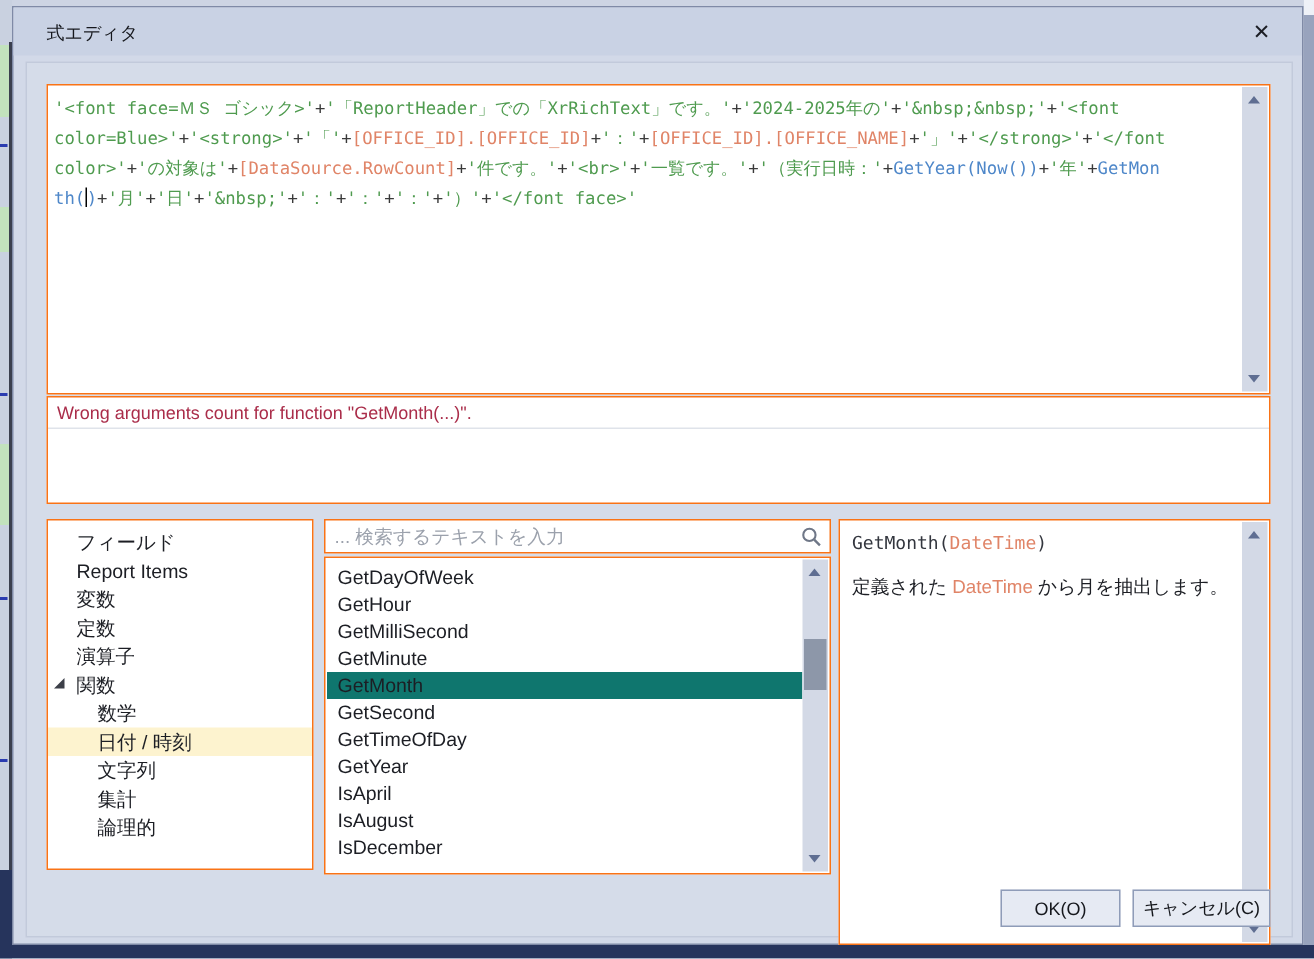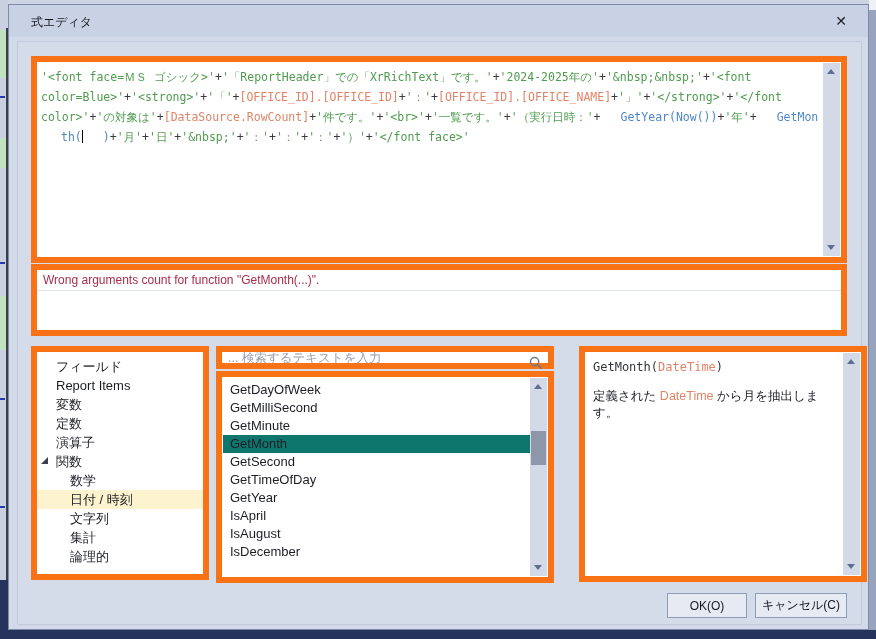--- a/index.html
+++ b/index.html
@@ -20,36 +20,36 @@
   .dialog { position:absolute; left:8px; top:4px; width:861px; height:626px;
             background:#d2d9e8; border:1px solid #7f8aa6; }
   .titlebar { position:absolute; left:0; top:0; right:0; height:32px; background:#c9d2e4; }
   .title { position:absolute; left:22px; top:9px; font-size:12px; color:#15171c; }
   .close { position:absolute; right:18px; top:7px; font-size:14px; color:#1b1d24; cursor:pointer;
            width:18px; height:18px; text-align:center; line-height:18px; }
   .inner { position:absolute; left:8px; top:36px; width:845px; height:584px;
            background:#d5dce9; border:1px solid #c2cadb; }
 
   
-  .panel { position:absolute; background:#fff; border:6px solid #f97316; }
+  .panel { position:absolute; background:#fff; border:1px solid #f97316; }
   .code-panel   { left:22px; top:51px;  width:816px; height:207px; }
   .error-panel  { left:22px; top:259px; width:816px; height:72px; }
   .tree-panel   { left:22px; top:341px; width:178px; height:234px; overflow:hidden; }
   .search-box   { left:207px; top:341px; width:338px; height:23px; }
   .list-panel   { left:207px; top:366px; width:338px; height:212px; overflow:hidden; }
-  .desc-panel   { left:550px; top:341px; width:288px; height:236px;margin-left:20px; }
+  .desc-panel   { left:550px; top:341px; width:288px; height:284px; }
 
   
   .code-lines { position:absolute; left:4px; top:5px; right:22px; bottom:4px; overflow:hidden;
                 font-family:"DejaVu Sans Mono",monospace; font-size:11.5px; line-height:20px; cursor:text; }
   .code-line { white-space:pre; }
   .tok-str   { color:#4f9b4f; }
   .tok-op    { color:#3a3a3a; }
   .tok-field { color:#e08467; }
-  .tok-func  { color:#4e87c9;margin-left:20px; }
+  .tok-func  { color:#4e87c9; }
   .caret { display:inline-block; width:1px; height:13px; background:#000; vertical-align:-2px; }
 
   
   .vscroll { position:absolute; top:1px; right:1px; bottom:1px; width:17px; background:#d3d9e6; }
   .sb-btn { position:absolute; left:0; width:17px; height:17px; }
   .sb-btn.up { top:0; } .sb-btn.down { bottom:0; }
   .tri-up { position:absolute; left:4px; top:6px; width:0; height:0;
             border-left:4px solid transparent; border-right:4px solid transparent; border-bottom:5px solid #5f6e92; }
   .tri-down { position:absolute; left:4px; top:6px; width:0; height:0;
             border-left:4px solid transparent; border-right:4px solid transparent; border-top:5px solid #5f6e92; }
@@ -163,20 +163,21 @@
     <svg class="search-icon" viewBox="0 0 14 14">
       <circle cx="5.6" cy="5.6" r="4.1" fill="none" stroke="#6f7787" stroke-width="1.4"></circle>
       <line x1="8.8" y1="8.8" x2="12.6" y2="12.6" stroke="#6f7787" stroke-width="1.6"></line>
     </svg>
   </div>
 
   <div class="panel list-panel">
     <div class="list-rows" id="fn-list">
       <div class="list-pad"></div>
     <div class="list-item">GetDayOfWeek</div>
+        <div class="list-item">GetHour</div>
         <div class="list-item">GetMilliSecond</div>
         <div class="list-item">GetMinute</div>
         <div class="list-item sel">GetMonth</div>
         <div class="list-item">GetSecond</div>
         <div class="list-item">GetTimeOfDay</div>
         <div class="list-item">GetYear</div>
         <div class="list-item">IsApril</div>
         <div class="list-item">IsAugust</div>
         <div class="list-item">IsDecember</div>
       </div>

